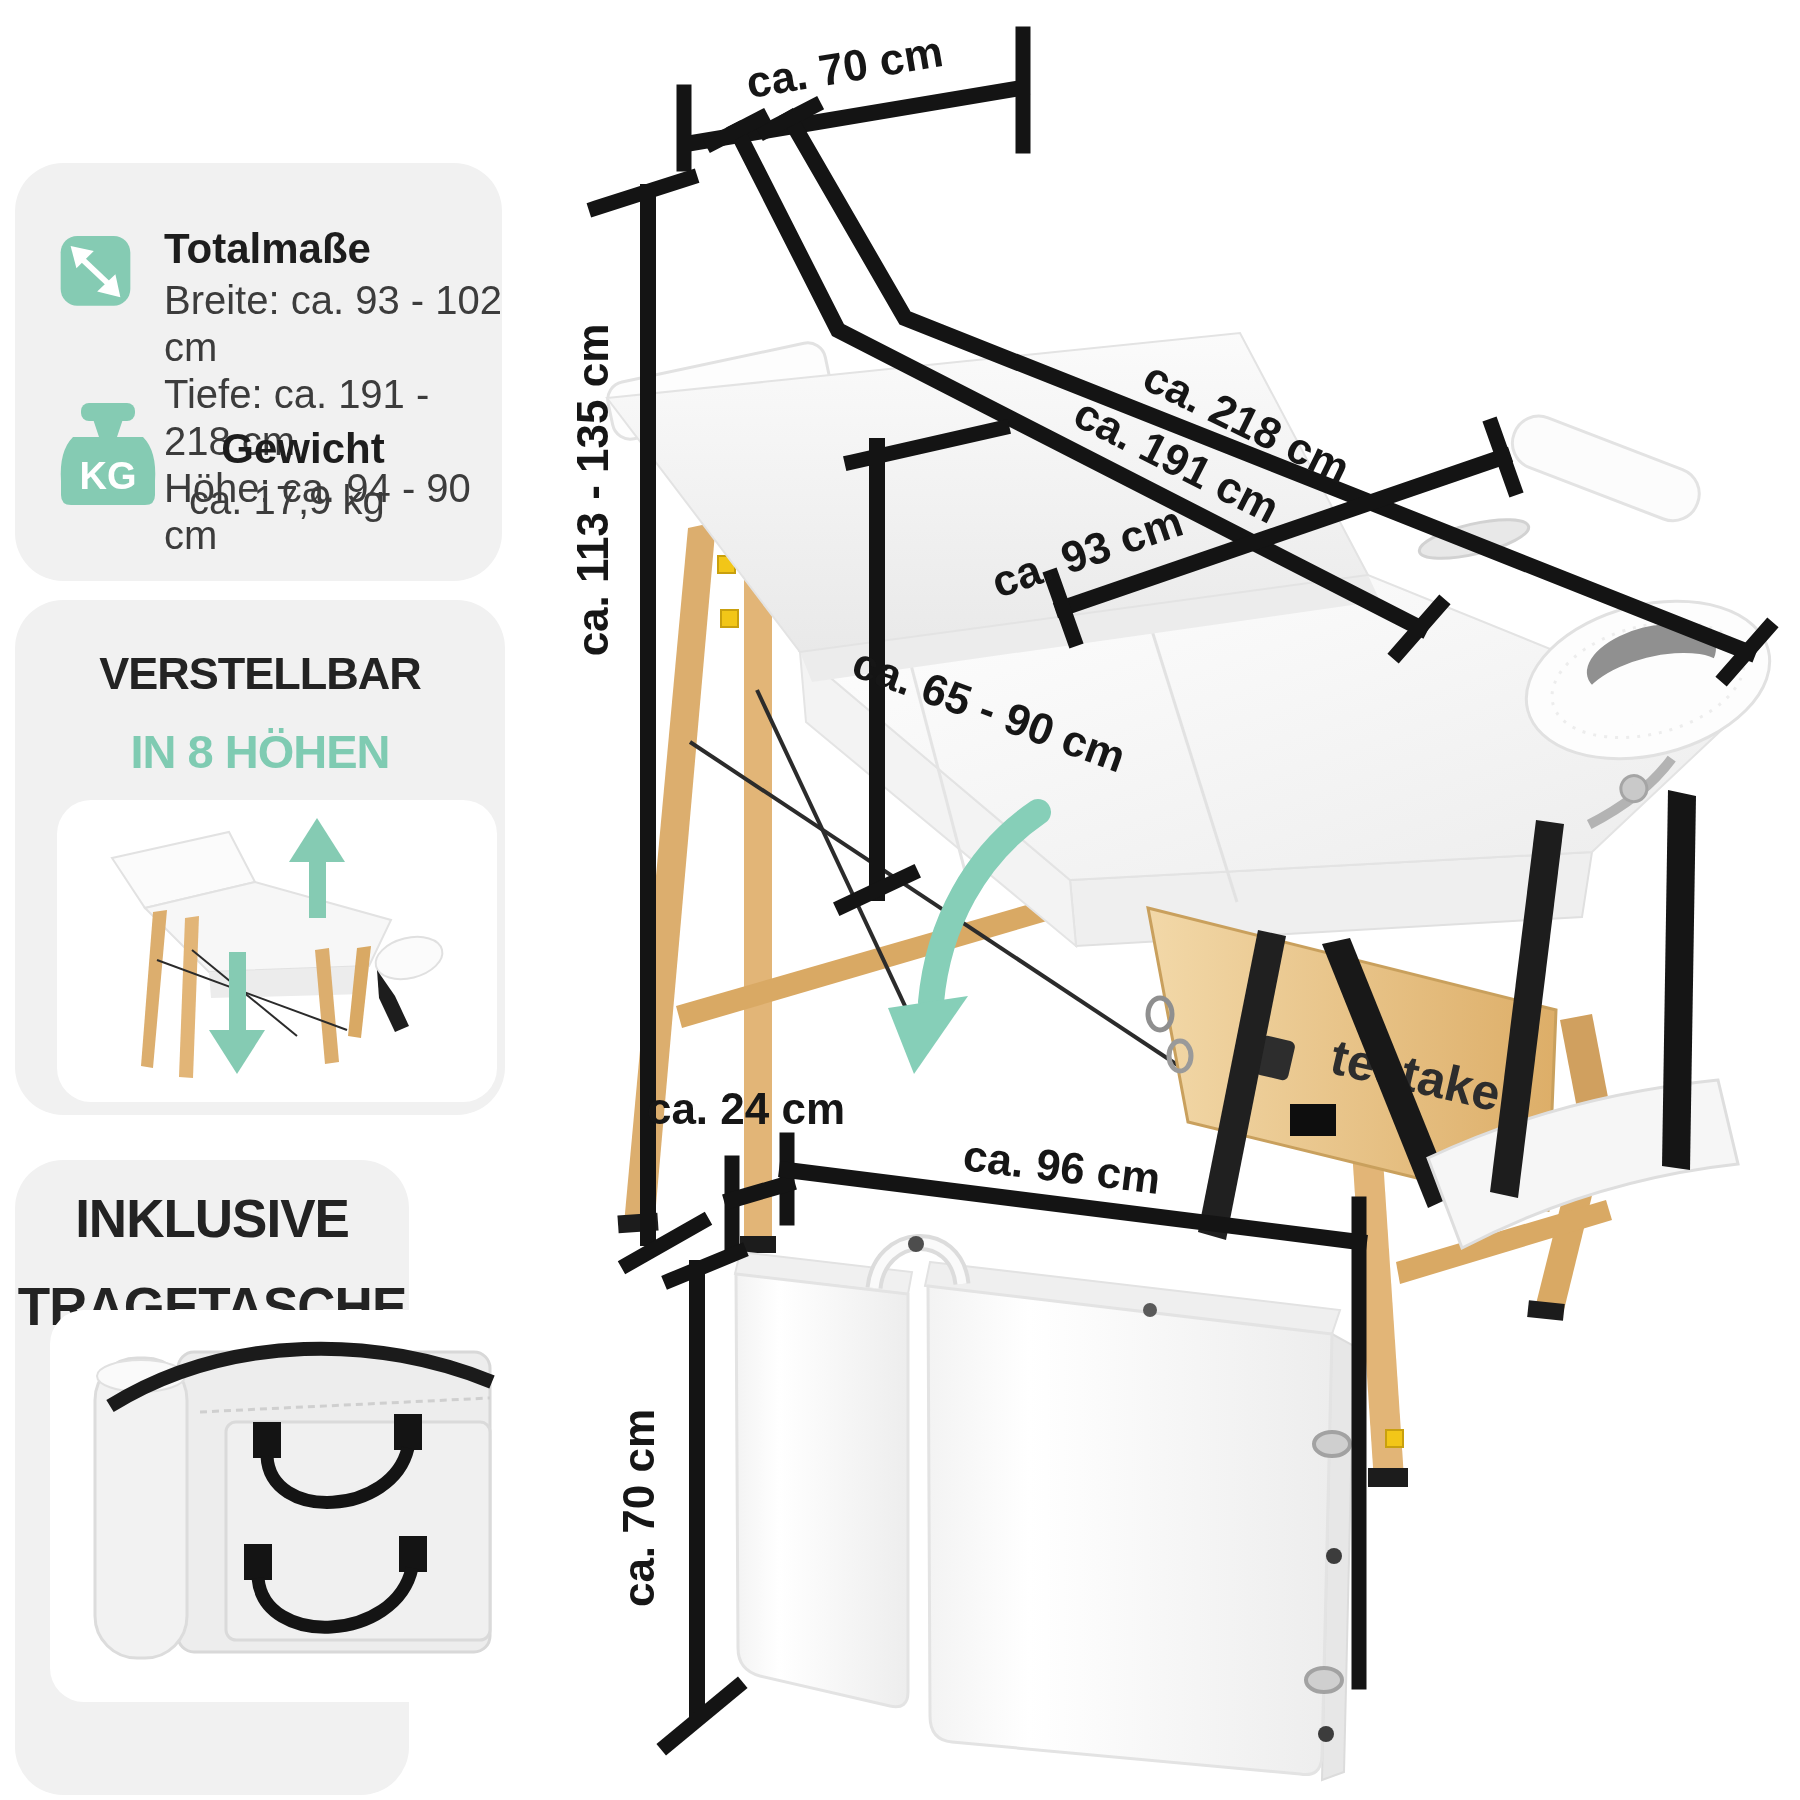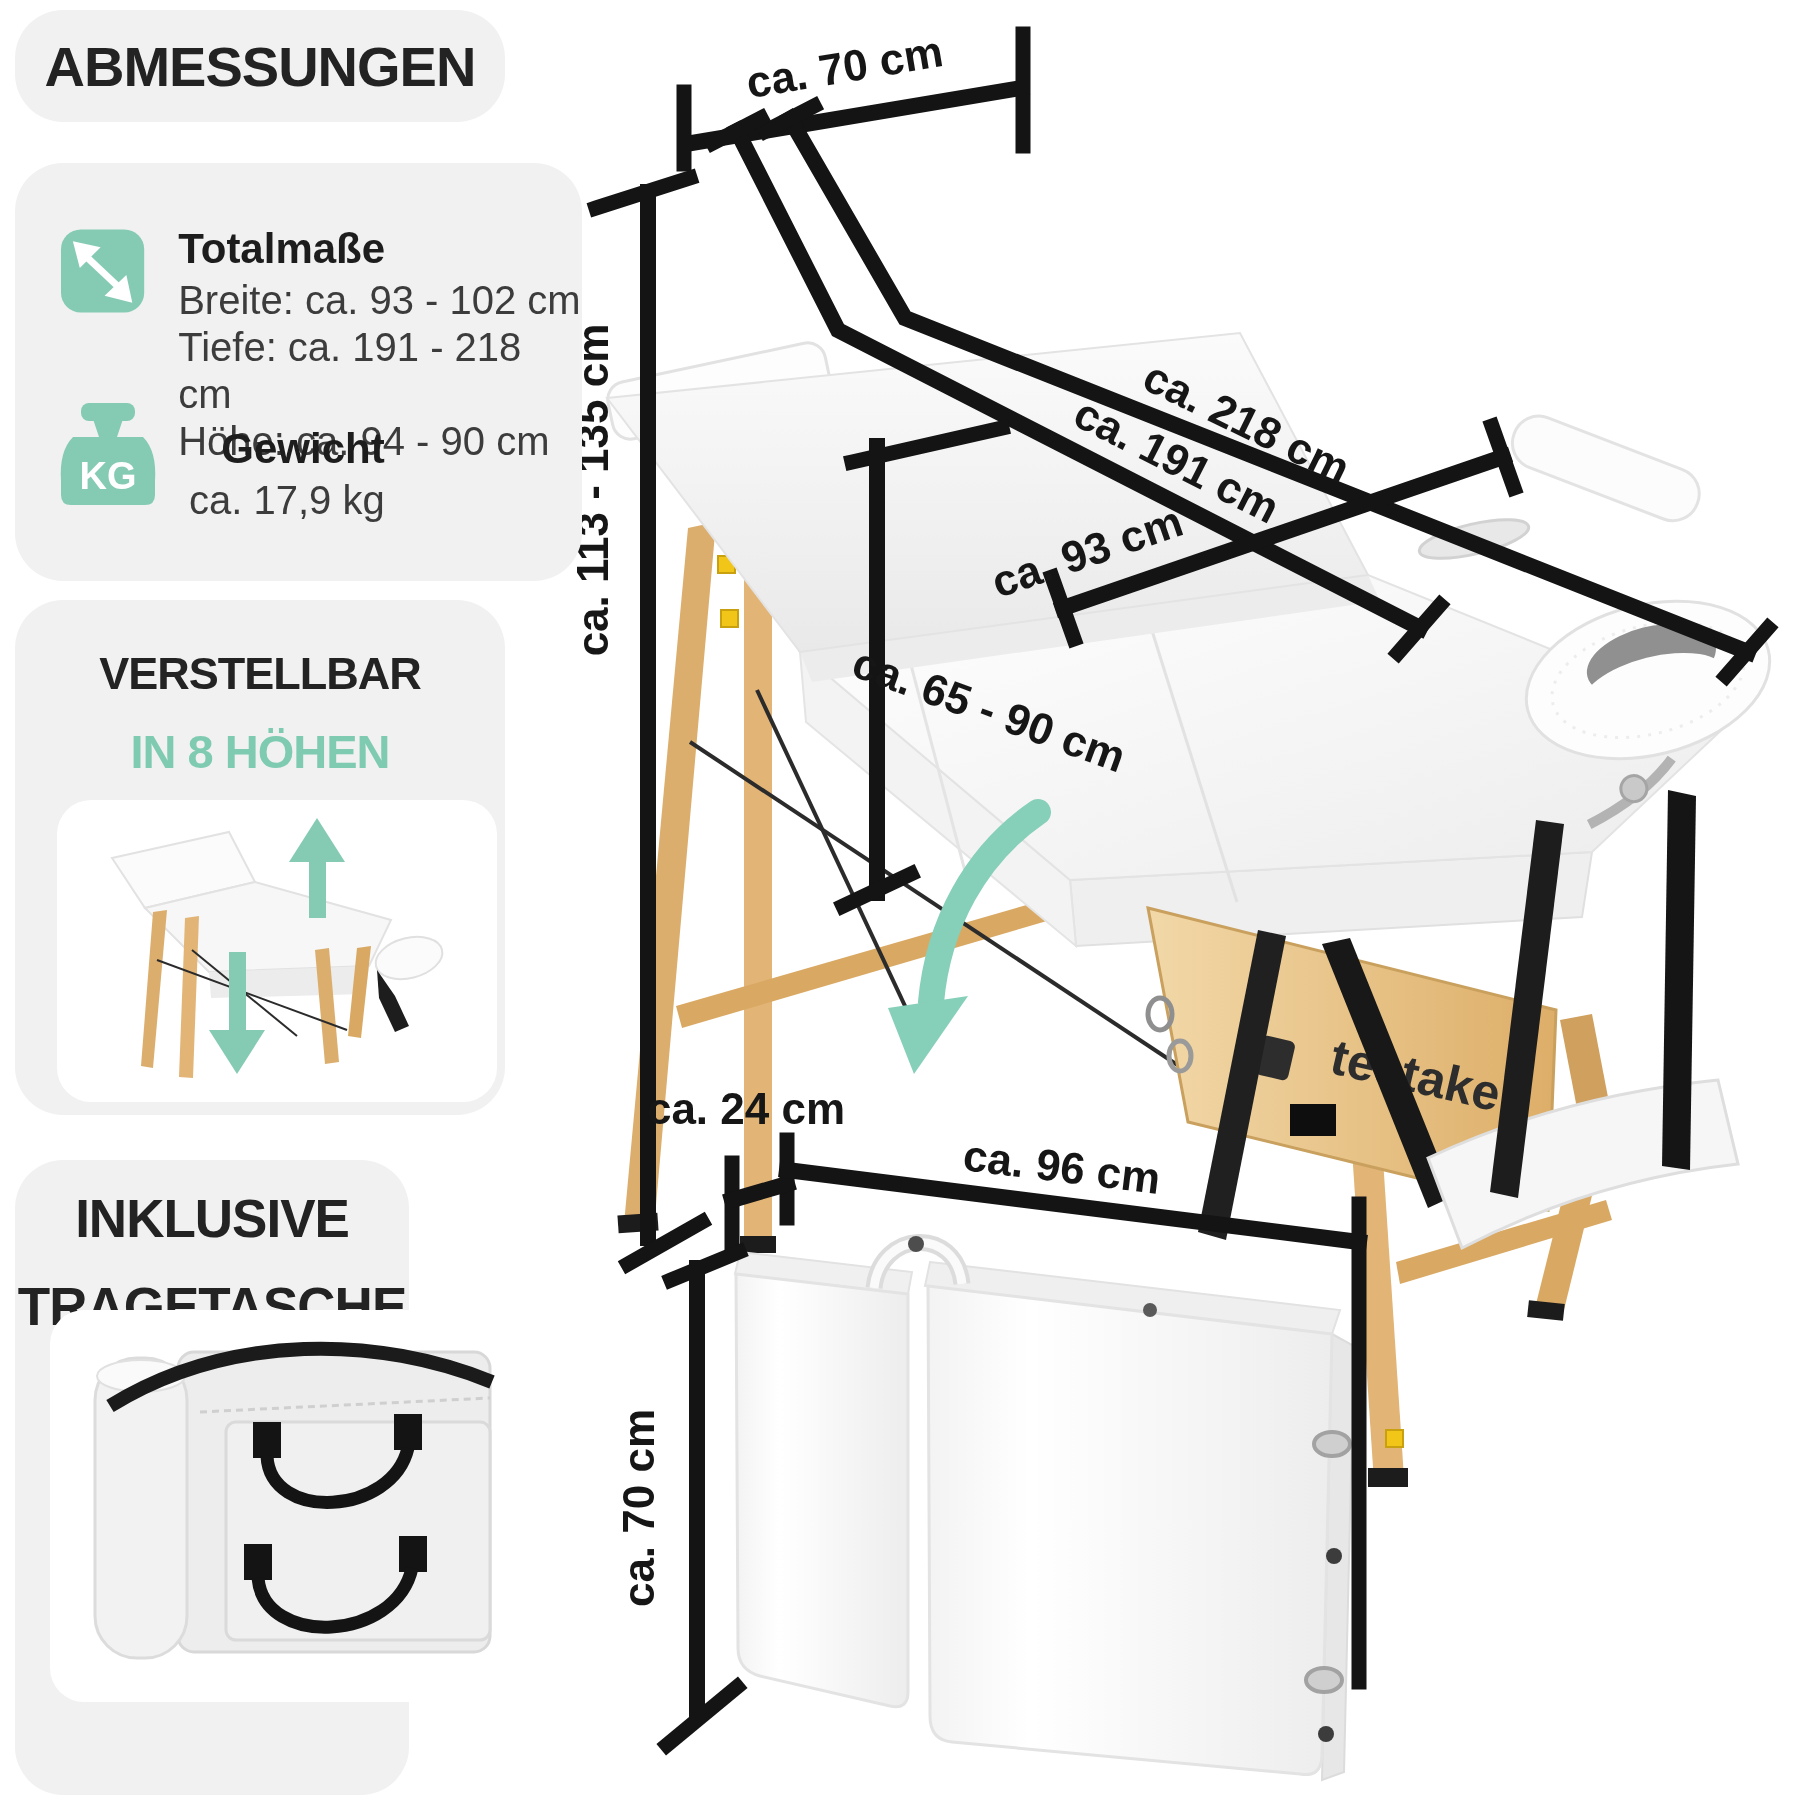--- a/index.html
+++ b/index.html
@@ -3,21 +3,21 @@
 <meta charset="utf-8">
 <style>
   html,body{margin:0;padding:0;background:#fff;}
   #page{position:relative;width:1800px;height:1800px;background:#ffffff;overflow:hidden;
         font-family:"Liberation Sans",sans-serif;}
   .card{position:absolute;background:#f1f1f1;border-radius:48px;}
   .card-title{font-weight:900;color:#232323;letter-spacing:-1px;text-align:center;
               font-family:"Liberation Sans",sans-serif;}
   #card-header{left:15px;top:10px;width:490px;height:112px;display:flex;align-items:center;justify-content:center;}
   #card-header .card-title{font-size:56px;}
-  #card-specs{left:15px;top:163px;width:567px;height:418px;}
+  #card-specs{left:15px;top:163px;width:487px;height:418px;}
   .spec-row{position:absolute;left:44px;display:flex;}
   .spec-text{margin-left:32px;}
   .spec-title{font-size:42px;font-weight:700;color:#1d1d1d;margin-bottom:4px;}
   .spec-line{font-size:40px;color:#3c3c3c;line-height:47px;}
   #card-adjust{left:15px;top:600px;width:490px;height:515px;}
   #card-adjust .card-title{font-size:45px;margin-top:48px;}
   #card-adjust .card-subtitle{font-size:47px;font-weight:900;color:#7fcbb2;text-align:center;margin-top:24px;letter-spacing:-1px;}
   #card-bag{left:15px;top:1160px;width:394px;height:635px;}
   #card-bag .card-title{font-size:53px;margin-top:30px;line-height:58px;}
   .photo-panel{position:absolute;background:#ffffff;border-radius:34px;}
@@ -191,23 +191,20 @@
       <line class="dim-tick" x1="1359" y1="1204" x2="1359" y2="1682"></line>
       <text class="dim-label" x="1060" y="1182" text-anchor="middle" transform="rotate(7 1060 1182)">ca. 96 cm</text>
 
       <line class="dim-tick" x1="671" y1="1280" x2="739" y2="1252"></line>
       <line class="dim-line" x1="697" y1="1268" x2="697" y2="1713"></line>
       <line class="dim-tick" x1="737" y1="1687" x2="667" y2="1745"></line>
       <text class="dim-label" x="654" y="1508" text-anchor="middle" transform="rotate(-90 654 1508)">ca. 70 cm</text>
     </g>
   </svg>
 
-  <div class="card" id="card-header">
-    <div class="card-title">ABMESSUNGEN</div>
-  </div>
 
   <div class="card" id="card-specs">
     <div class="spec-row" style="top:62px;">
       <svg width="88" height="90" viewBox="0 0 88 90">
         <rect x="2" y="4" width="84" height="84" rx="20" fill="#85cbb3"></rect>
         <line x1="26" y1="30" x2="62" y2="64" stroke="#ffffff" stroke-width="7"></line>
         <polygon points="14,16 42,22 21,43" fill="#ffffff"></polygon>
         <polygon points="74,78 68,50 46,71" fill="#ffffff"></polygon>
       </svg>
       <div class="spec-text">

